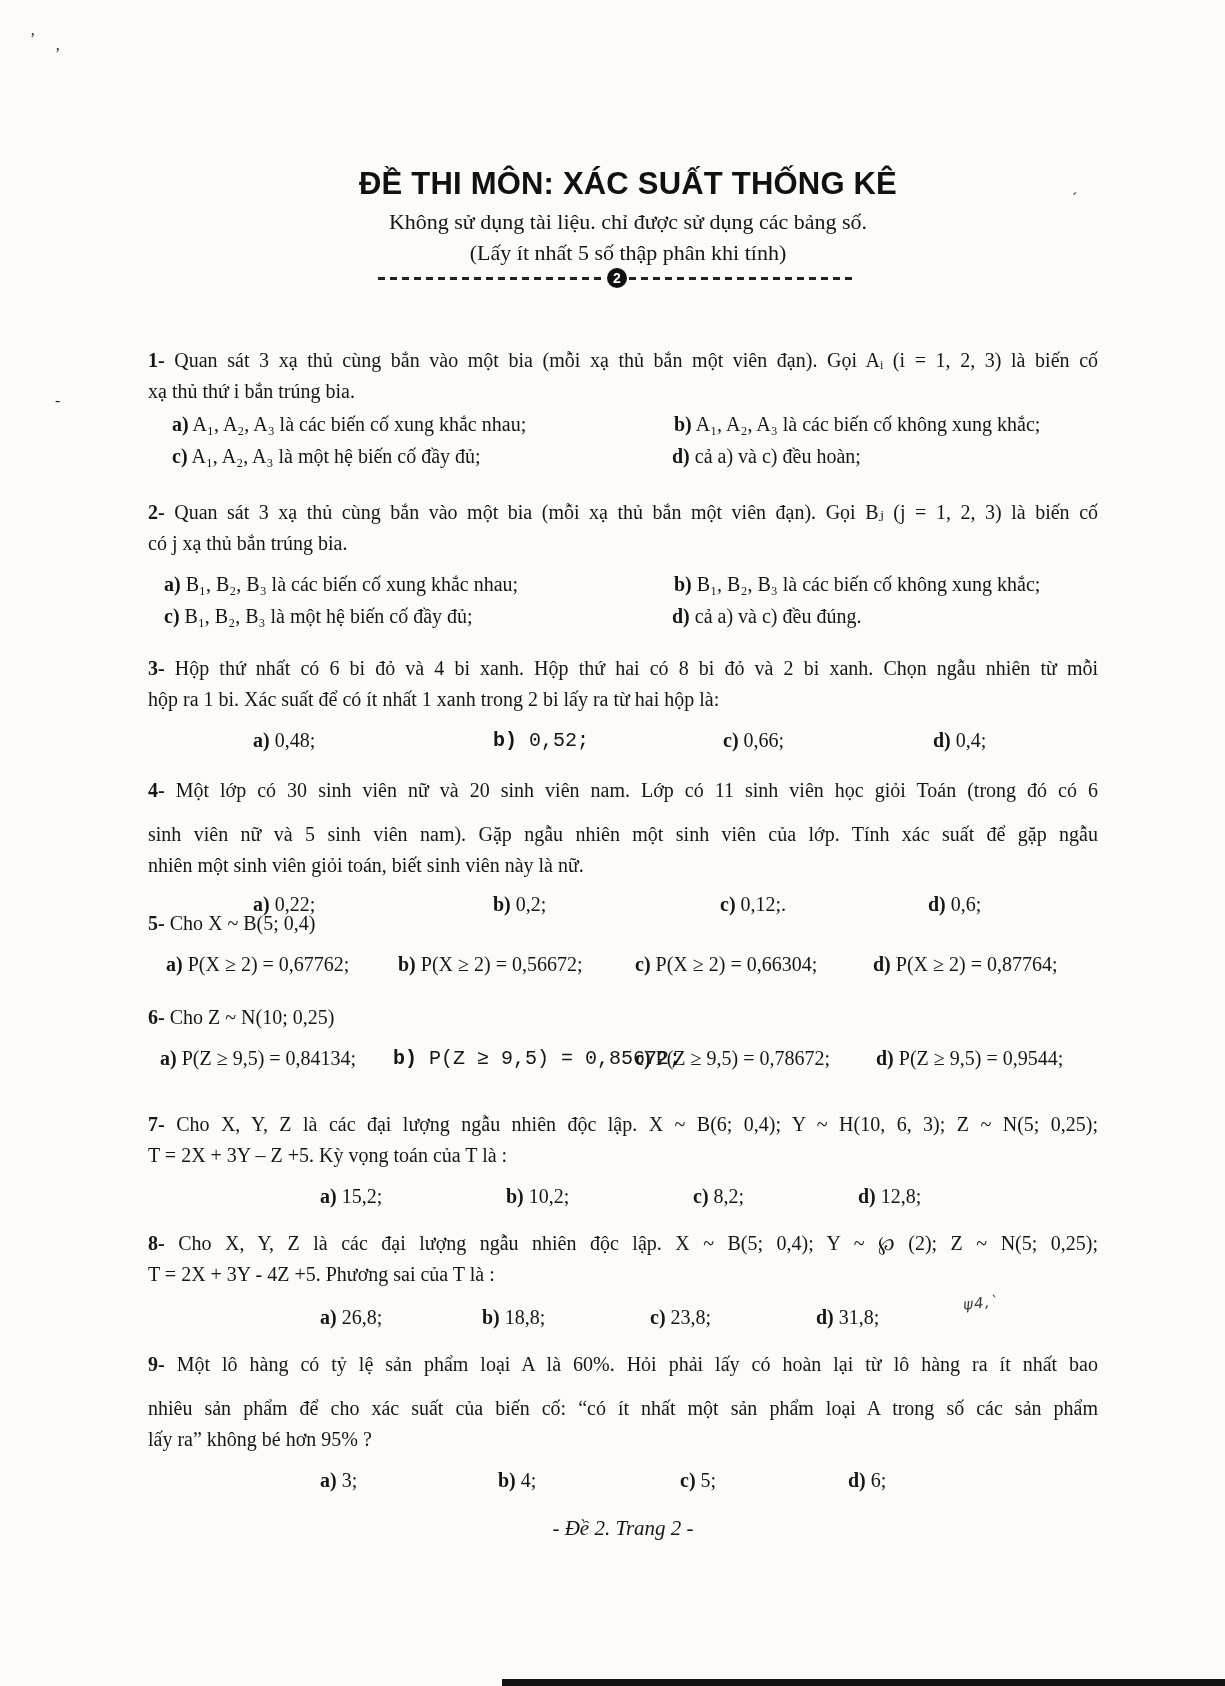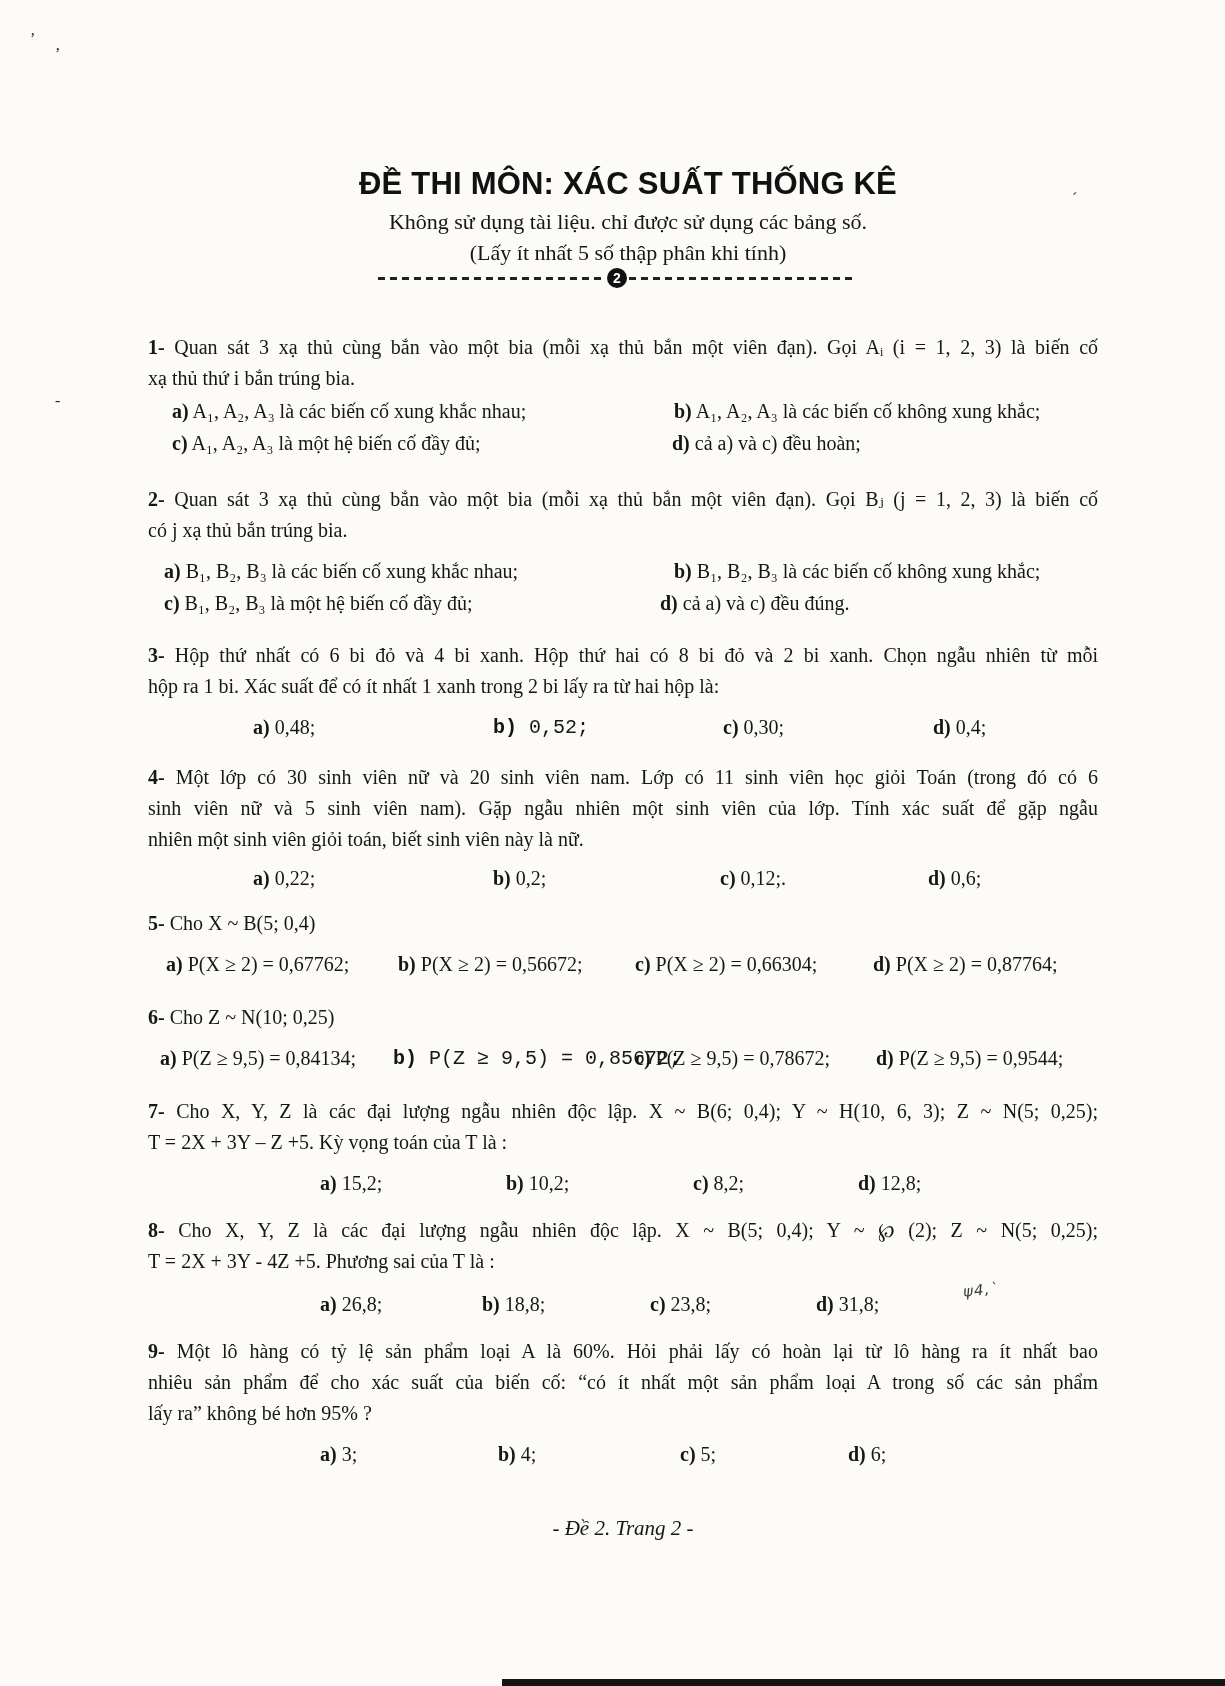--- a/index.html
+++ b/index.html
@@ -21,21 +21,21 @@
   }
   .dashrun { flex:1; height:3px;
     background:repeating-linear-gradient(90deg,#222 0 7px,transparent 7px 12px); }
   .sep-circle {
     width:20px; height:20px; border-radius:50%; background:#111; color:#fff;
     font-family:"Liberation Sans","DejaVu Sans",sans-serif; font-weight:bold; font-size:14px;
     display:flex; align-items:center; justify-content:center; margin:0 2px; flex:0 0 auto;
   }
   .q { position:absolute; left:148px; width:950px; font-size:20px; line-height:31px; }
   .bl { white-space:nowrap; }
-  .fill { text-align:justify; text-align-last:justify; white-space:normal; }
+  .fill { text-align:justify; text-align-last:justify; white-space:normal;margin-top:13px; }
   .qnum { font-weight:bold; }
   .lbl  { font-weight:bold; }
   .optrow { position:relative; height:32px; }
   .opt { white-space:nowrap; }
   .abs { position:absolute; top:0; }
   .handwriting {
     position:absolute; font-family:"DejaVu Sans",sans-serif; font-style:italic;
     font-size:15px; color:#3a3a3a; transform:rotate(-6deg); letter-spacing:1px;
   }
   .artifact { position:absolute; color:#2b2b2b; font-size:16px; }
@@ -80,31 +80,31 @@
 
   <div class="q" style="top:484px;">
     <div class="bl fill"><span class="qnum">2-</span> <span>Quan sát 3 xạ thủ cùng bắn vào một bia (mỗi xạ thủ bắn một viên đạn). Gọi Bⱼ (j = 1, 2, 3) là biến cố</span></div>
     <div class="bl">có j xạ thủ bắn trúng bia.</div>
     <div class="optrow" style="margin-top:10px;">
       <span class="opt abs" style="left:526px;"><span class="lbl">b)</span> <span>B₁, B₂, B₃ là các biến cố không xung khắc;</span></span>
       <span class="opt abs" style="left:16px;"><span class="lbl">a)</span> <span>B₁, B₂, B₃ là các biến cố xung khắc nhau;</span></span>
     </div>
     <div class="optrow">
       <span class="opt abs" style="left:16px;"><span class="lbl">c)</span> <span>B₁, B₂, B₃ là một hệ biến cố đầy đủ;</span></span>
-      <span class="opt abs" style="left:512px;"><span class="lbl">d)</span> <span>cả a) và c) đều đúng.</span></span>
+      <span class="opt abs" style="left:524px;"><span class="lbl">d)</span> <span>cả a) và c) đều đúng.</span></span>
     </div>
   </div>
 
   <div class="q" style="top:640px;">
     <div class="bl fill"><span class="qnum">3-</span> <span>Hộp thứ nhất có 6 bi đỏ  và 4 bi xanh. Hộp thứ hai có 8 bi đỏ và 2 bi xanh. Chọn ngẫu nhiên từ mỗi</span></div>
     <div class="bl">hộp ra 1 bi. Xác suất để có ít nhất 1 xanh trong 2 bi lấy ra  từ hai hộp là:</div>
     <div class="optrow" style="margin-top:10px;">
       <span class="opt abs" style="left:105px;"><span class="lbl">a)</span> <span>0,48;</span></span>
       <span class="opt abs" style="left:345px;font-family:Liberation Mono, monospace;"><span class="lbl">b)</span> <span>0,52;</span></span>
-      <span class="opt abs" style="left:575px;"><span class="lbl">c)</span> <span>0,30;</span></span>
+      <span class="opt abs" style="left:575px;"><span class="lbl">c)</span> <span>0,66;</span></span>
       <span class="opt abs" style="left:785px;"><span class="lbl">d)</span> <span>0,4;</span></span>
     </div>
   </div>
 
   <div class="q" style="top:762px;">
     <div class="bl fill"><span class="qnum">4-</span> <span>Một lớp có 30 sinh viên nữ và 20 sinh viên nam. Lớp có 11 sinh viên học giỏi Toán (trong đó có 6</span></div>
     <div class="bl fill">sinh viên nữ và 5 sinh viên nam). Gặp ngẫu nhiên một sinh viên của lớp. Tính xác suất để gặp ngẫu</div>
     <div class="bl">nhiên một sinh viên giỏi toán, biết sinh viên này là nữ.</div>
     <div class="optrow" style="margin-top:8px;">
       <span class="opt abs" style="left:105px;"><span class="lbl">a)</span> <span>0,22;</span></span>

